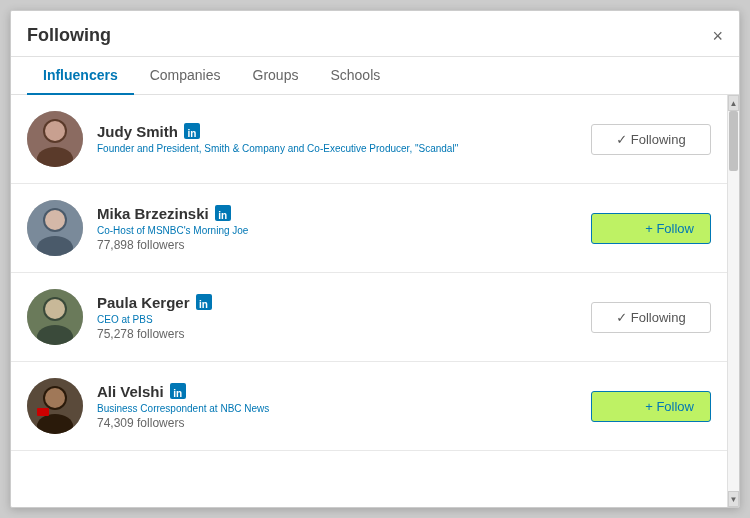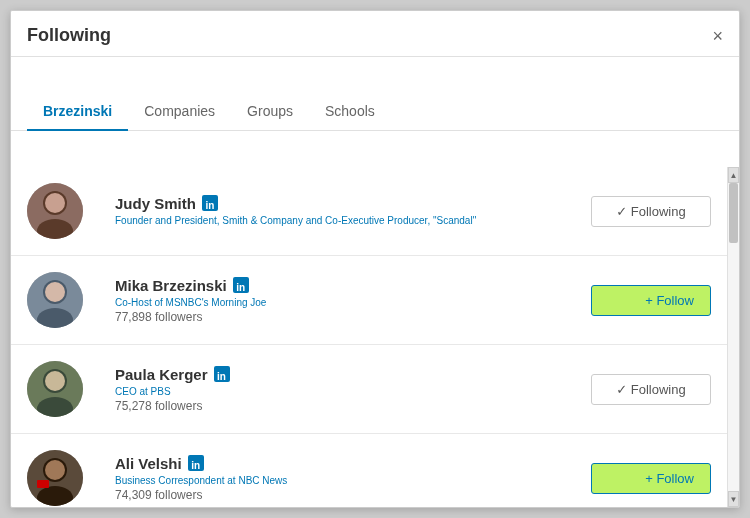--- a/index.html
+++ b/index.html
@@ -8,21 +8,20 @@
     .modal {
       width: 730px;
       height: 498px;
       background: #fff;
       border: 1px solid #ccc;
       border-radius: 2px;
       display: flex;
       flex-direction: column;
       overflow: hidden;
       box-shadow: 0 2px 10px rgba(0,0,0,0.2);
-      gap: 36px;
     }
 
     .modal-header {
       display: flex;
       align-items: center;
       justify-content: space-between;
       padding: 14px 16px 10px 16px;
       border-bottom: 1px solid #e0e0e0;
     }
 
@@ -92,21 +91,20 @@
     }
 
     .avatar svg {
       width: 100%;
       height: 100%;
     }
 
     .person-info {
       flex: 1;
       min-width: 0;
-      margin-left: 18px;
     }
 
     .person-name-row {
       display: flex;
       align-items: center;
       gap: 6px;
       margin-bottom: 3px;
     }
 
     .person-name {
@@ -223,21 +221,21 @@
 </head>
 <body>
 
 <div class="modal">
   <div class="modal-header">
     <span class="modal-title">Following</span>
     <button class="close-btn">×</button>
   </div>
 
   <div class="tabs">
-    <div class="tab active">Brzezinski</div>
+    <div class="tab active">Influencers</div>
     <div class="tab">Companies</div>
     <div class="tab">Groups</div>
     <div class="tab">Schools</div>
   </div>
 
   <div class="content-area">
     <div class="list">
 
       <div class="list-item">
         <div class="avatar">

